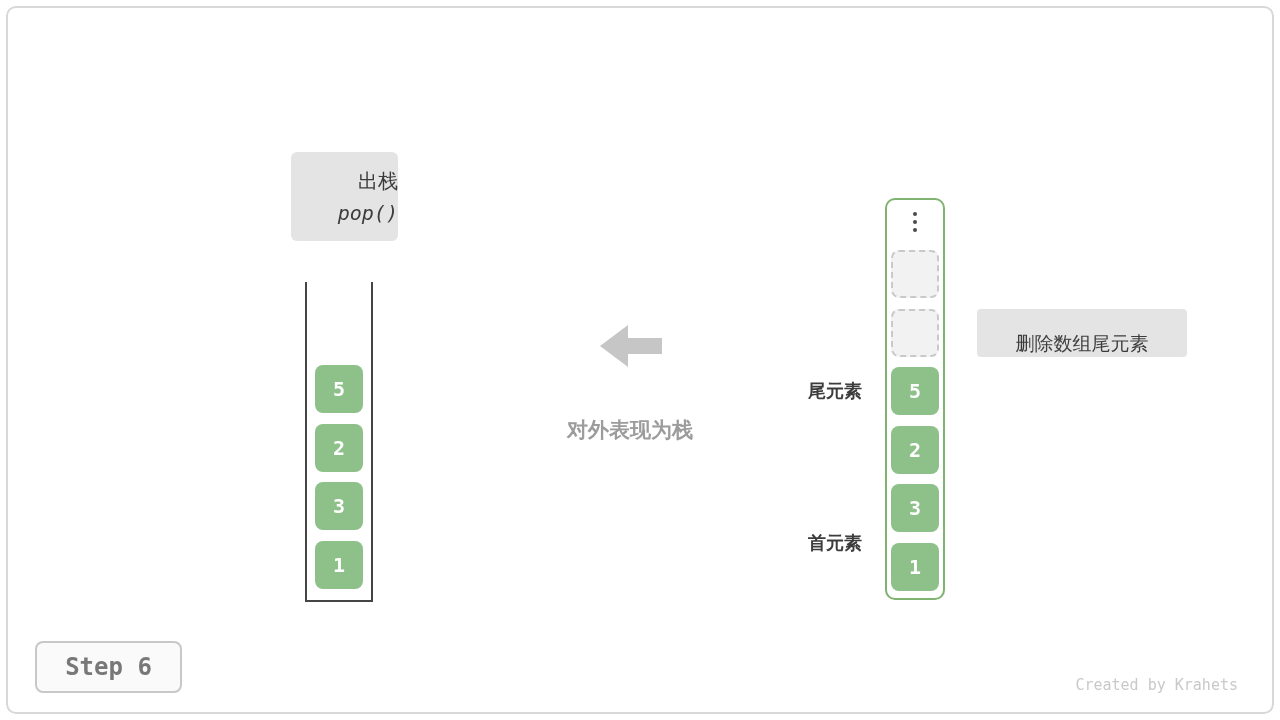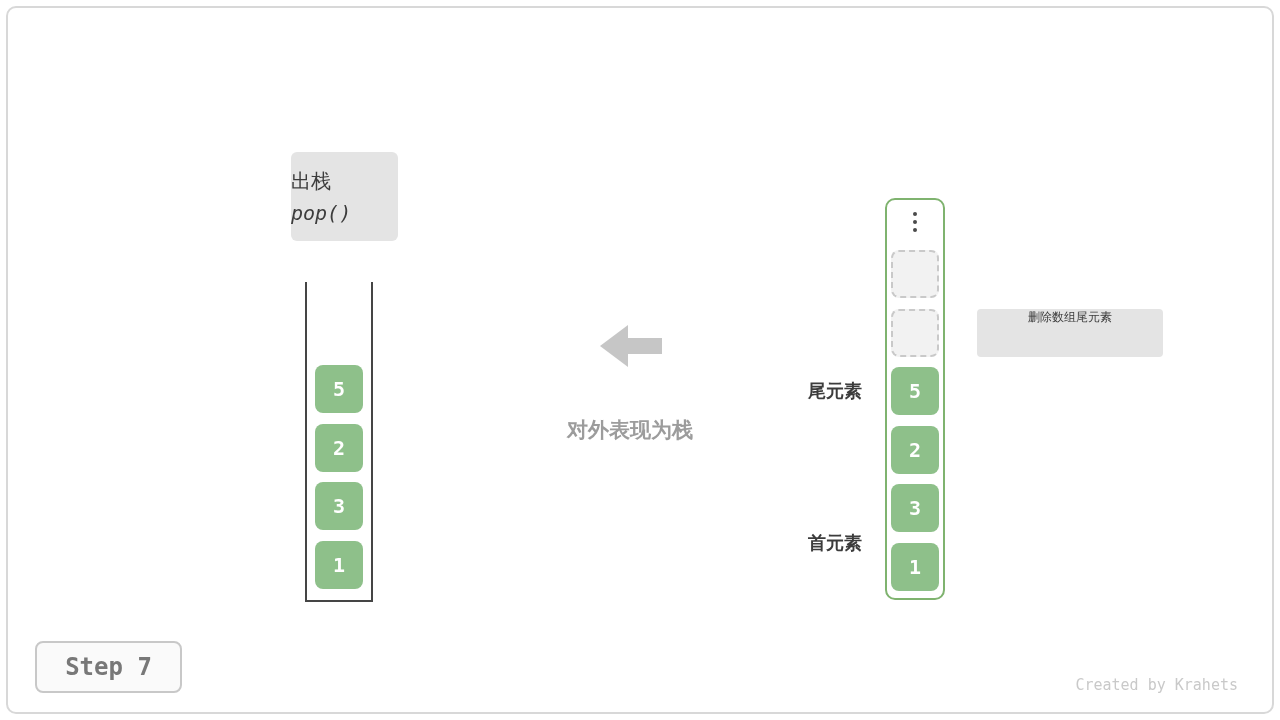--- a/index.html
+++ b/index.html
@@ -8,21 +8,21 @@
     position: relative; width: 1280px; height: 720px; background: #ffffff;
     font-family: "DejaVu Sans", "Liberation Sans", sans-serif;
   }
   .frame {
     position: absolute; left: 6px; top: 6px; width: 1268px; height: 708px;
     border: 2px solid #d8d8d8; border-radius: 10px; pointer-events: none;
   }
 
   .graybox {
     position: absolute; background: #e4e4e4; border-radius: 6px;
-    color: #3c3c3c; display: flex; align-items: flex-start; justify-content: center;
+    color: #3c3c3c; display: flex; align-items: flex-end; justify-content: center;
   }
   .pop-box {
     left: 291px; top: 152px; width: 107px; height: 89px;
     flex-direction: column; gap: 6px; font-size: 20px;
   }
   .mono { font-family: "DejaVu Sans Mono", "Liberation Mono", monospace; font-style: italic; }
 
   
   .stack-container {
     position: absolute; left: 305px; top: 282px; width: 68px; height: 320px;
@@ -50,21 +50,21 @@
   .ellipsis span { width: 4px; height: 4px; border-radius: 50%; background: #4a4a4a; display: block; }
 
   
   .side-label {
     position: absolute; width: 110px; text-align: right;
     font-size: 18px; font-weight: bold; color: #3c3c3c;
   }
   .tail-label { left: 752px; top: 379px; }
   .head-label { left: 752px; top: 531px; }
 
-  .callout { left: 977px; top: 309px; width: 186px; height: 48px; font-size: 12px; border-radius: 4px; }
+  .callout { left: 977px; top: 309px; width: 210px; height: 48px; font-size: 19px; border-radius: 4px; }
 
   
   .arrow { position: absolute; left: 600px; top: 323px; }
   .center-text {
     position: absolute; left: 500px; top: 410px; width: 260px;
     text-align: center; font-size: 21px; font-weight: bold; color: #9c9c9c; line-height: 40px;
   }
 
   
   .step-box {
@@ -118,15 +118,15 @@
     <div class="cell dashed" style="top:50px"></div>
     <div class="cell dashed" style="top:109px"></div>
     <div class="cell green" style="top:167px">5</div>
     <div class="cell green" style="top:226px">2</div>
     <div class="cell green" style="top:284px">3</div>
     <div class="cell green" style="top:343px">1</div>
   </div>
 
   <div class="graybox callout">删除数组尾元素</div>
 
-  <div class="step-box">Step 7</div>
+  <div class="step-box">Step 6</div>
   <div class="credit">Created by Krahets</div>
 </div>
 
 </body></html>

